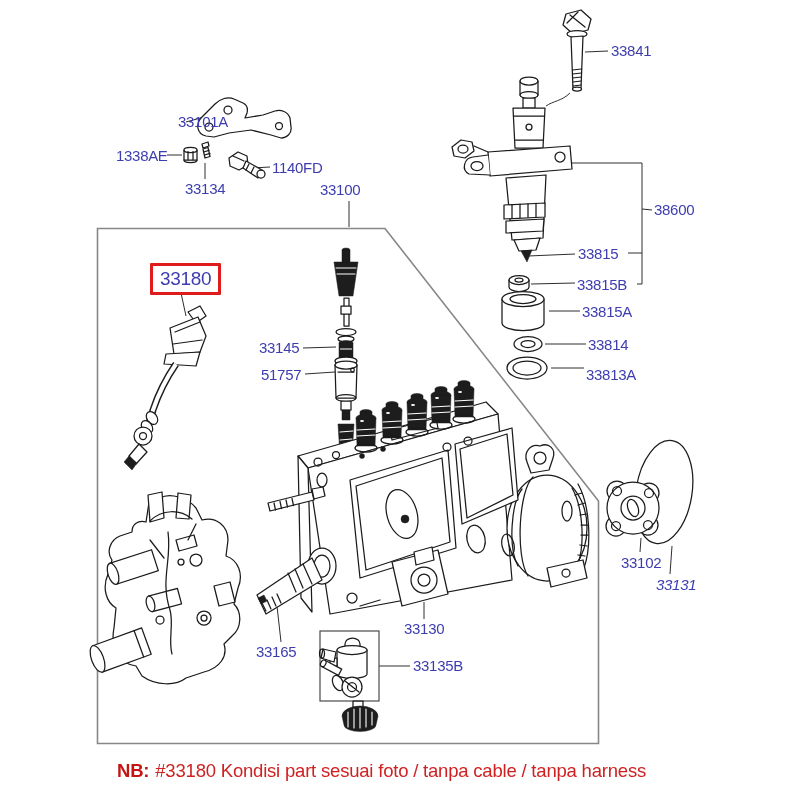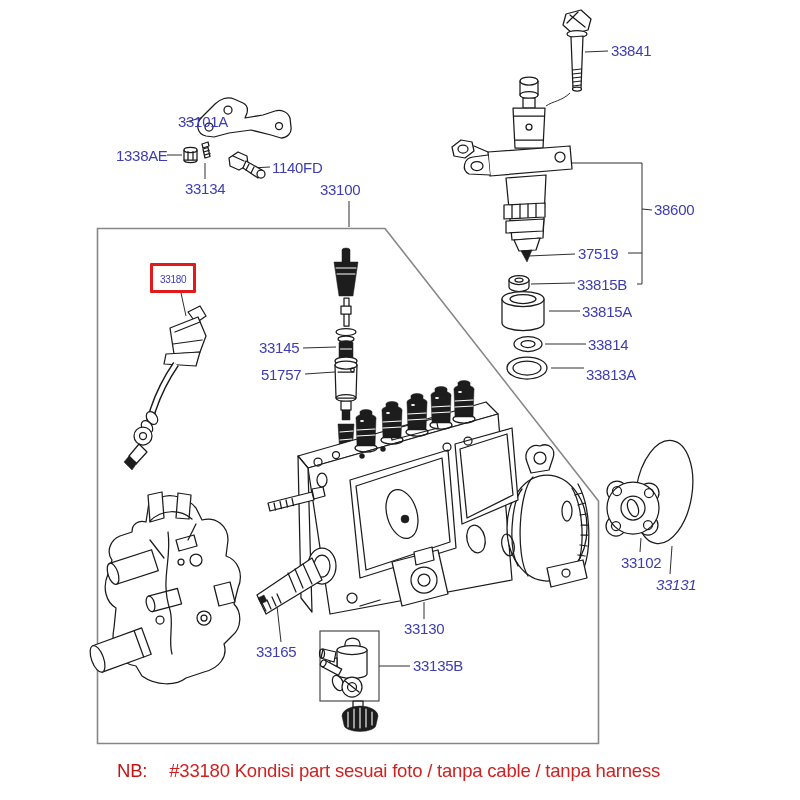--- a/index.html
+++ b/index.html
@@ -18,25 +18,25 @@
   .wl{stroke:#ffffff;stroke-width:1.1;fill:none;stroke-linecap:round;}
   .leader{stroke:#2e2e2e;stroke-width:1;fill:none;}
   .gray{stroke:#878787;stroke-width:1.6;fill:none;}
   .inner-box{fill:none;stroke:#4a4a4a;stroke-width:1.2;}
   
   #label-layer{position:absolute;left:0;top:0;width:800px;height:800px;}
   .part-label{position:absolute;font-size:15px;line-height:1;letter-spacing:-.3px;
               color:var(--label-blue);white-space:nowrap;}
   #highlight-box{position:absolute;left:150px;top:263px;border:3px solid var(--highlight-red);
                  border-radius:1px;padding:3px 7px;}
-  #highlight-box .hl-text{font-size:10px;line-height:1;letter-spacing:-.3px;color:var(--label-blue);}
+  #highlight-box .hl-text{font-size:19px;line-height:1;letter-spacing:-.3px;color:var(--label-blue);}
   
   #note{position:absolute;left:117px;top:760px;font-size:18.5px;letter-spacing:-.2px;
         color:var(--note-red);white-space:nowrap;}
-  #note .nb{font-weight:normal;margin-right:22px;color:#c41414;}
+  #note .nb{font-weight:bold;margin-right:6px;color:#c41414;}
 </style>
 </head>
 <body>
 
 <div id="stage">
 
 <svg id="art" width="800" height="800" viewBox="0 0 800 800">
 
   <g>
     <path class="gray" d="M97.5,228.5 H385 L598.5,501 V743.5 H97.5 Z"></path>
@@ -331,21 +331,21 @@
   <div id="highlight-box">
     <span class="hl-text">33180</span>
   </div>
 <span class="part-label" style="left: 139px; top: 114px; margin-left: 39px;">33101A</span>
       <span class="part-label" style="left: 116px; top: 148px;">1338AE</span>
       <span class="part-label" style="left: 185px; top: 181px;">33134</span>
       <span class="part-label" style="left: 272px; top: 160px;">1140FD</span>
       <span class="part-label" style="left: 320px; top: 182px;">33100</span>
       <span class="part-label" style="left: 611px; top: 43px;">33841</span>
       <span class="part-label" style="left: 654px; top: 202px;">38600</span>
-      <span class="part-label" style="left: 578px; top: 246px;">37519</span>
+      <span class="part-label" style="left: 578px; top: 246px;">33815</span>
       <span class="part-label" style="left: 577px; top: 277px;">33815B</span>
       <span class="part-label" style="left: 582px; top: 304px;">33815A</span>
       <span class="part-label" style="left: 588px; top: 337px;">33814</span>
       <span class="part-label" style="left: 586px; top: 367px;">33813A</span>
       <span class="part-label" style="left: 259px; top: 340px;">33145</span>
       <span class="part-label" style="left: 261px; top: 367px;">51757</span>
       <span class="part-label" style="left: 256px; top: 644px;">33165</span>
       <span class="part-label" style="left: 404px; top: 621px;">33130</span>
       <span class="part-label" style="left: 413px; top: 658px;">33135B</span>
       <span class="part-label" style="left: 621px; top: 555px;">33102</span>

